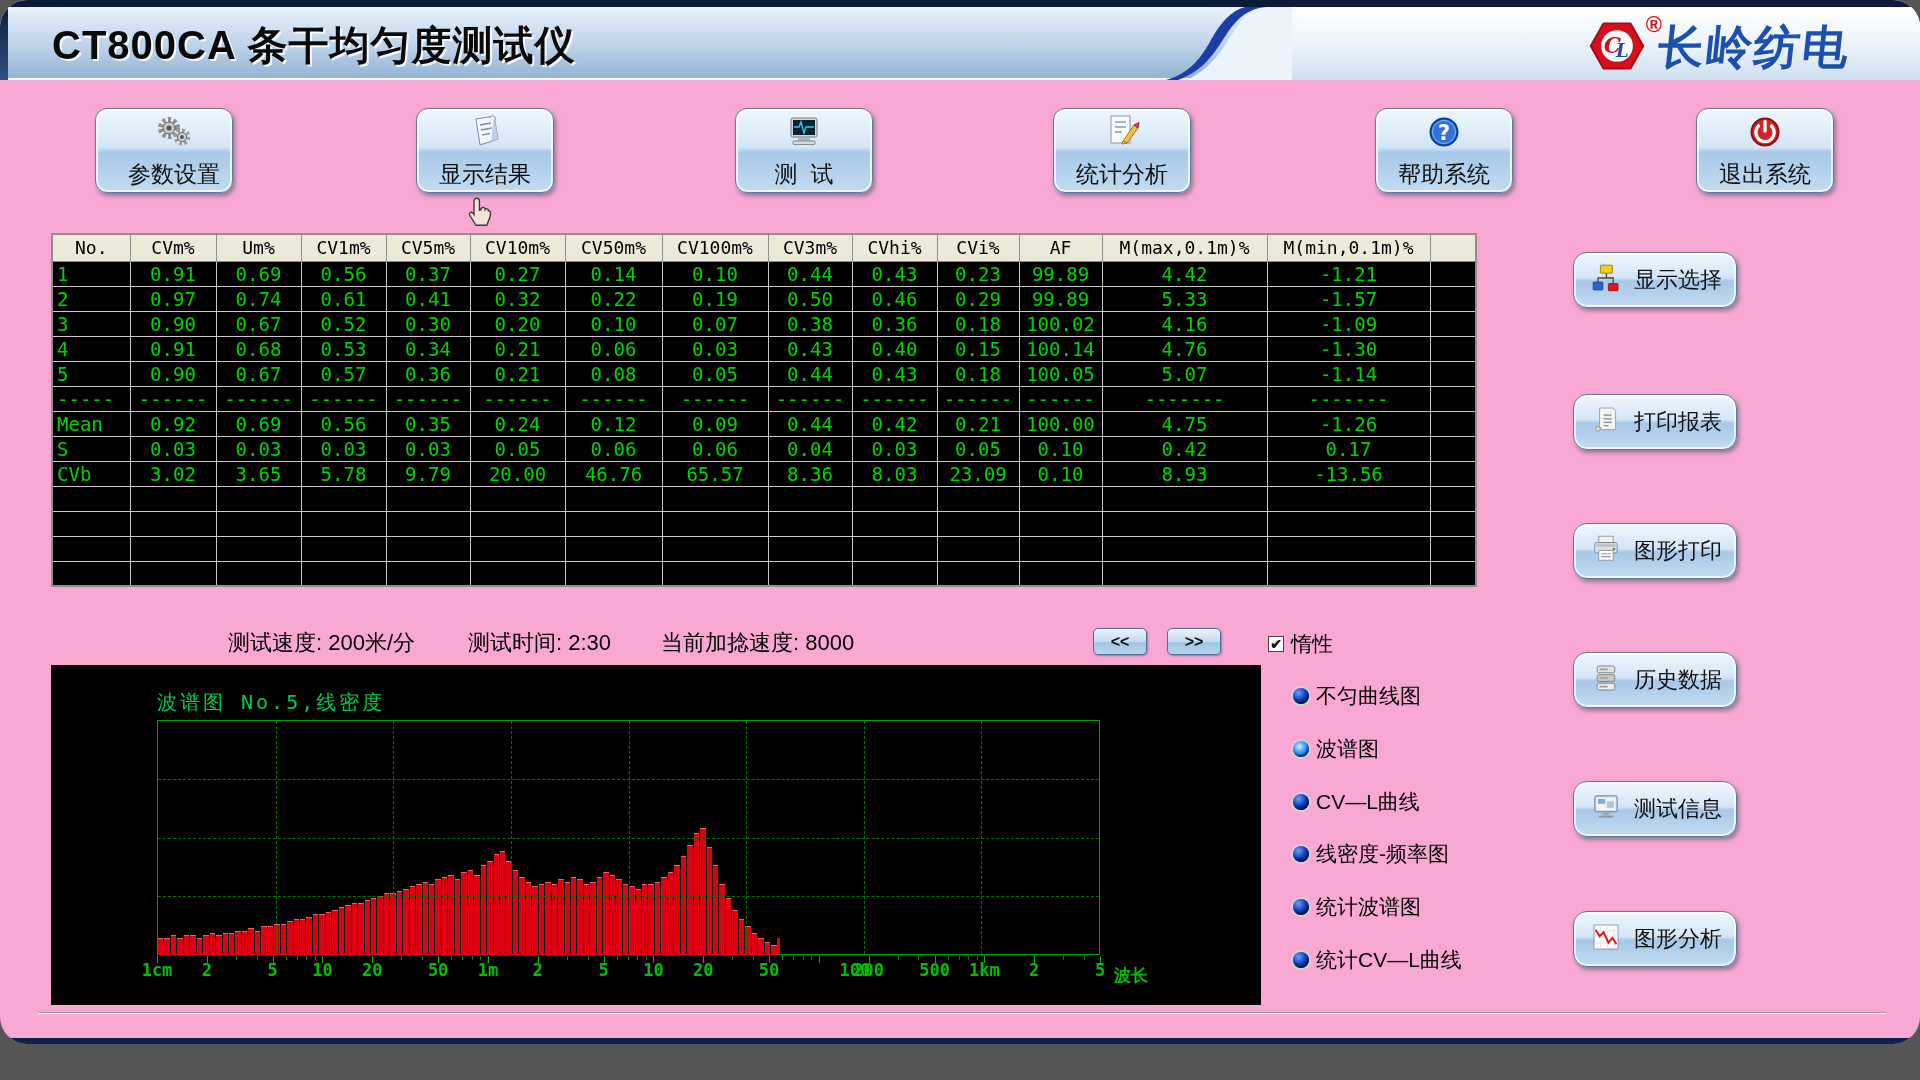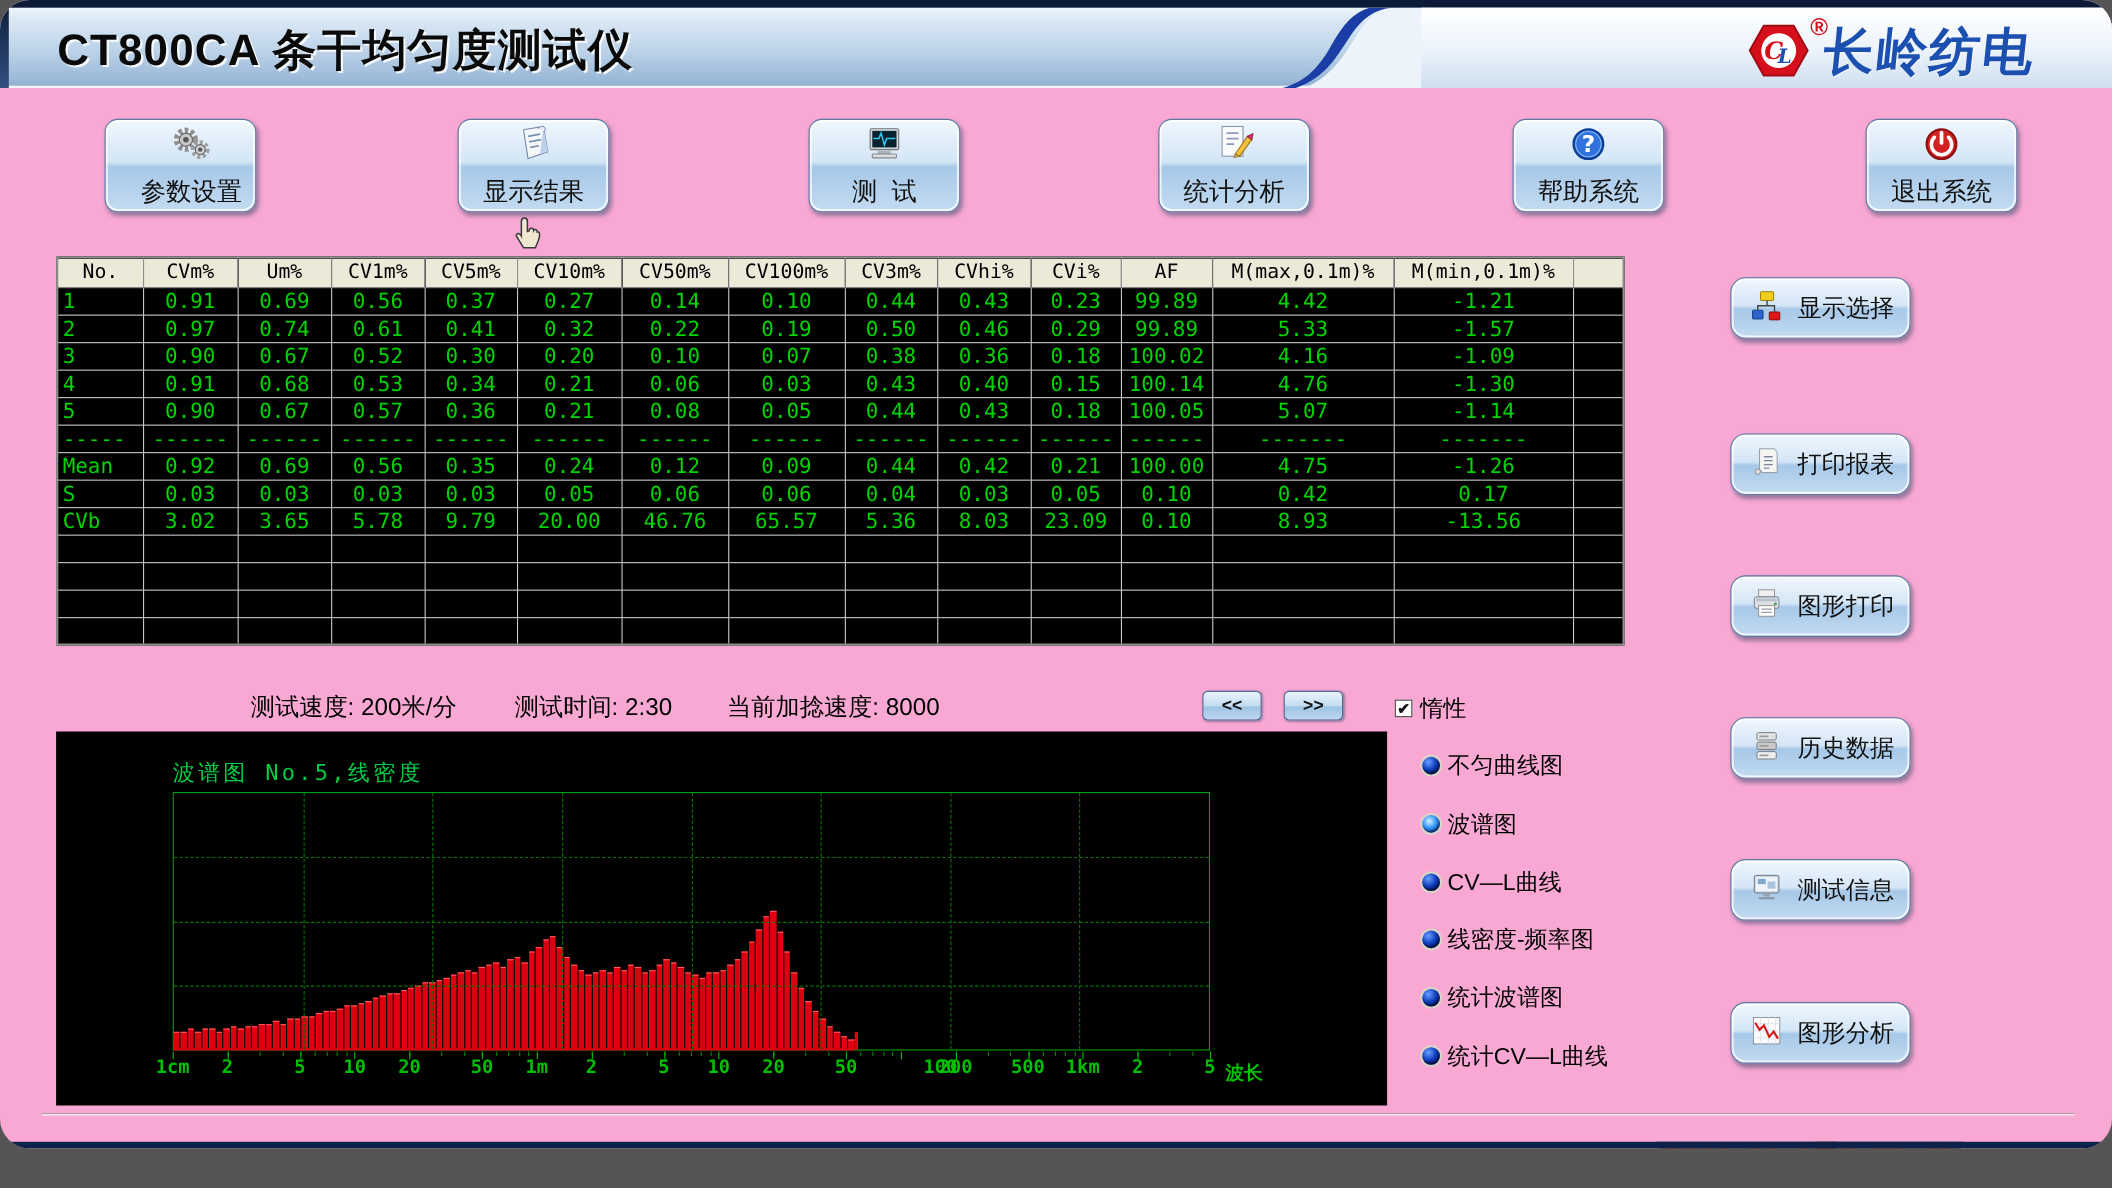--- a/index.html
+++ b/index.html
@@ -371,21 +371,21 @@
         </tr>
         <tr>
           <td class="rowlabel">CVb</td>
           <td>3.02</td>
           <td>3.65</td>
           <td>5.78</td>
           <td>9.79</td>
           <td>20.00</td>
           <td>46.76</td>
           <td>65.57</td>
-          <td>5.36</td>
+          <td>8.36</td>
           <td>8.03</td>
           <td>23.09</td>
           <td>0.10</td>
           <td>8.93</td>
           <td>-13.56</td>
           <td></td>
         </tr>
         <tr>
           <td></td>
           <td></td>

